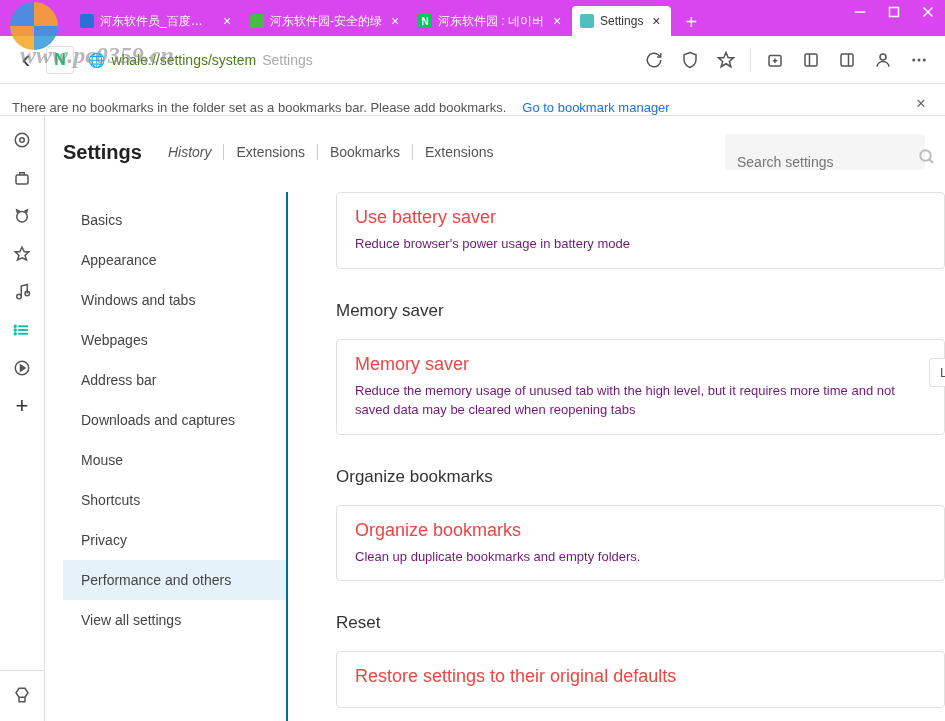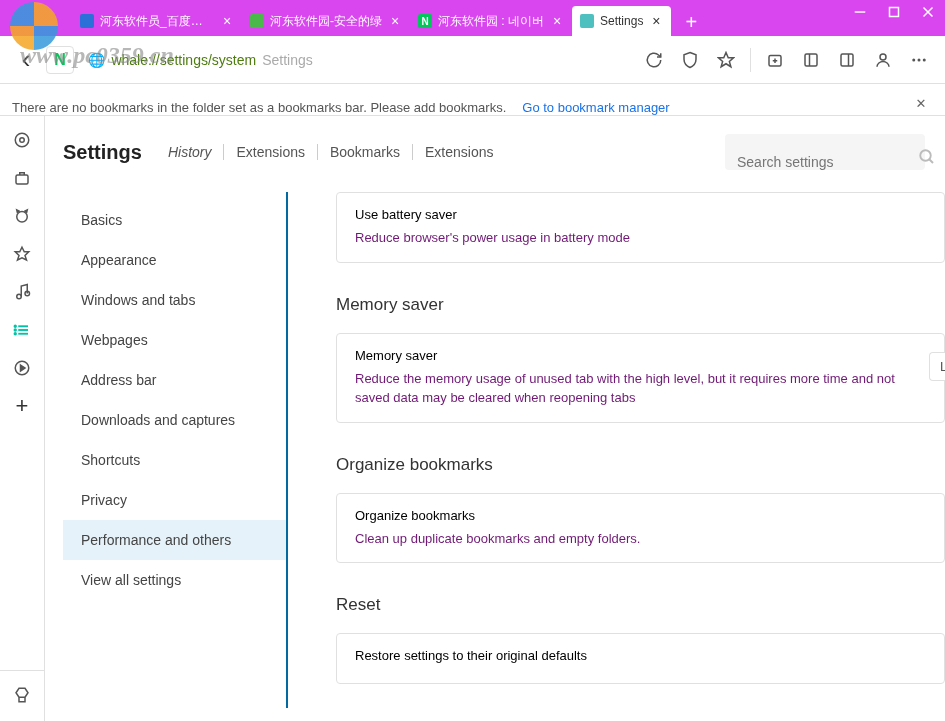--- a/index.html
+++ b/index.html
@@ -55,21 +55,21 @@
 
 .settings-body { display: flex; gap: 0; }
 .sidebar { width: 225px; border-right: 2px solid #0369a1; padding-top: 8px; }
 .sidebar-item { padding: 12px 18px; font-size: 14px; color: #444; cursor: pointer; }
 .sidebar-item.selected { background: #e6f2f9; }
 
 .panel { flex: 1; padding: 0 0 20px 48px; }
 .section-title { font-size: 17px; color: #333; margin: 32px 0 18px 0; font-weight: 400; }
 .section-title:first-child { margin-top: 0; }
 .card { border: 1px solid #e0e0e0; border-radius: 4px; padding: 14px 18px; margin-bottom: 4px; position: relative; }
-.card-title { font-size: 13px; color: #000000; margin-bottom: 6px; }
+.card-title { font-size: 18px; color: #ef4444; margin-bottom: 6px; }
 .card-desc { font-size: 13px; color: #701a75; line-height: 1.5; }
 .level-btn { position: absolute; right: -48px; top: 18px; border: 1px solid #e0e0e0; border-right: none; border-radius: 4px 0 0 4px; padding: 6px 10px; font-size: 13px; color: #555; background: #fff; cursor: pointer; }
 
 
 .wm-overlay { position: absolute; top: 0; left: 0; width: 230px; height: 84px; pointer-events: none; z-index: 100; }
 .wm-circle { position: absolute; top: 2px; left: 10px; width: 48px; height: 48px; border-radius: 50%; background: conic-gradient(#f5a623 0deg 90deg, #3498db 90deg 180deg, #f5a623 180deg 270deg, #3498db 270deg 360deg); opacity: 0.85; }
 .wm-text { position: absolute; top: 42px; left: 20px; font-size: 24px; font-weight: bold; color: #888; opacity: 0.6; font-style: italic; font-family: "Times New Roman", serif; }
 
 
 .content::-webkit-scrollbar { width: 14px; }
@@ -274,20 +274,21 @@
     </div>
 
     <div class="settings-body">
       <div class="sidebar" id="ssidebar">
           <div class="sidebar-item">Basics</div>
           <div class="sidebar-item">Appearance</div>
           <div class="sidebar-item">Windows and tabs</div>
           <div class="sidebar-item">Webpages</div>
           <div class="sidebar-item">Address bar</div>
           <div class="sidebar-item">Downloads and captures</div>
+          <div class="sidebar-item">Mouse</div>
           <div class="sidebar-item">Shortcuts</div>
           <div class="sidebar-item">Privacy</div>
           <div class="sidebar-item selected">Performance and others</div>
           <div class="sidebar-item">View all settings</div>
         </div>
       <div class="panel" id="spanel">
           <div class="card">
             <div class="card-title">Use battery saver</div>
             <div class="card-desc">Reduce browser's power usage in battery mode</div>
           </div>

